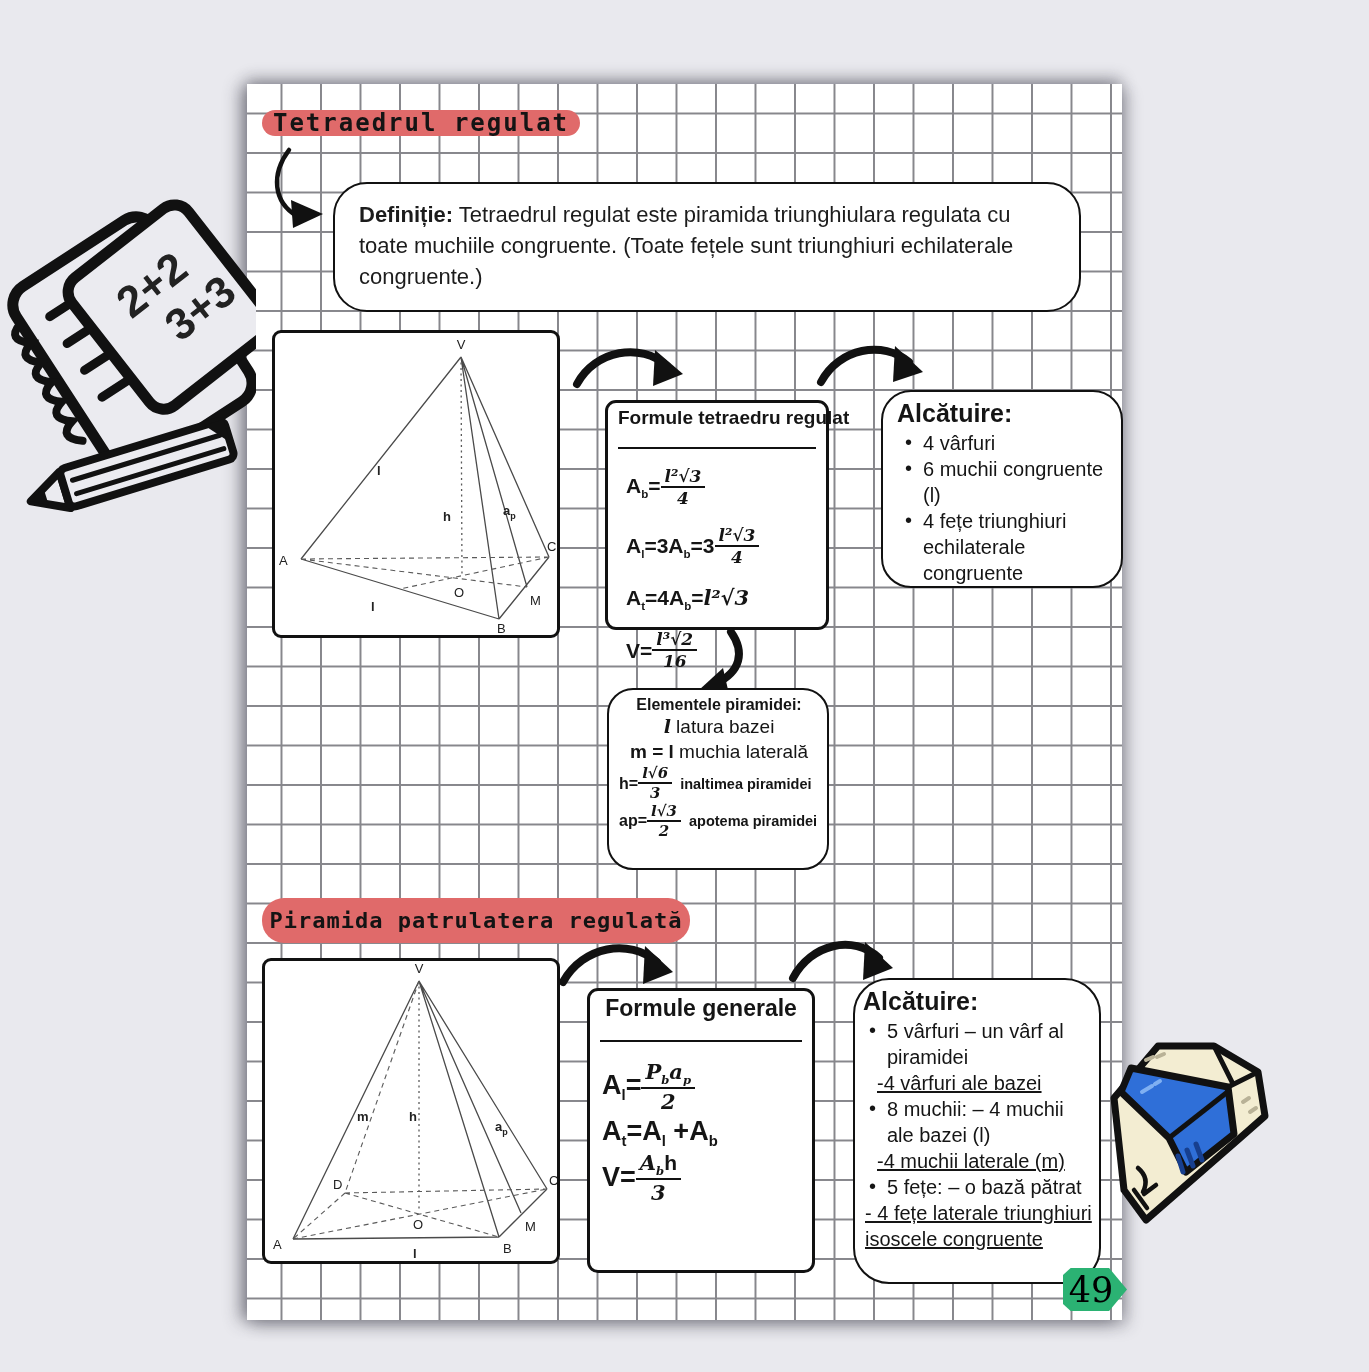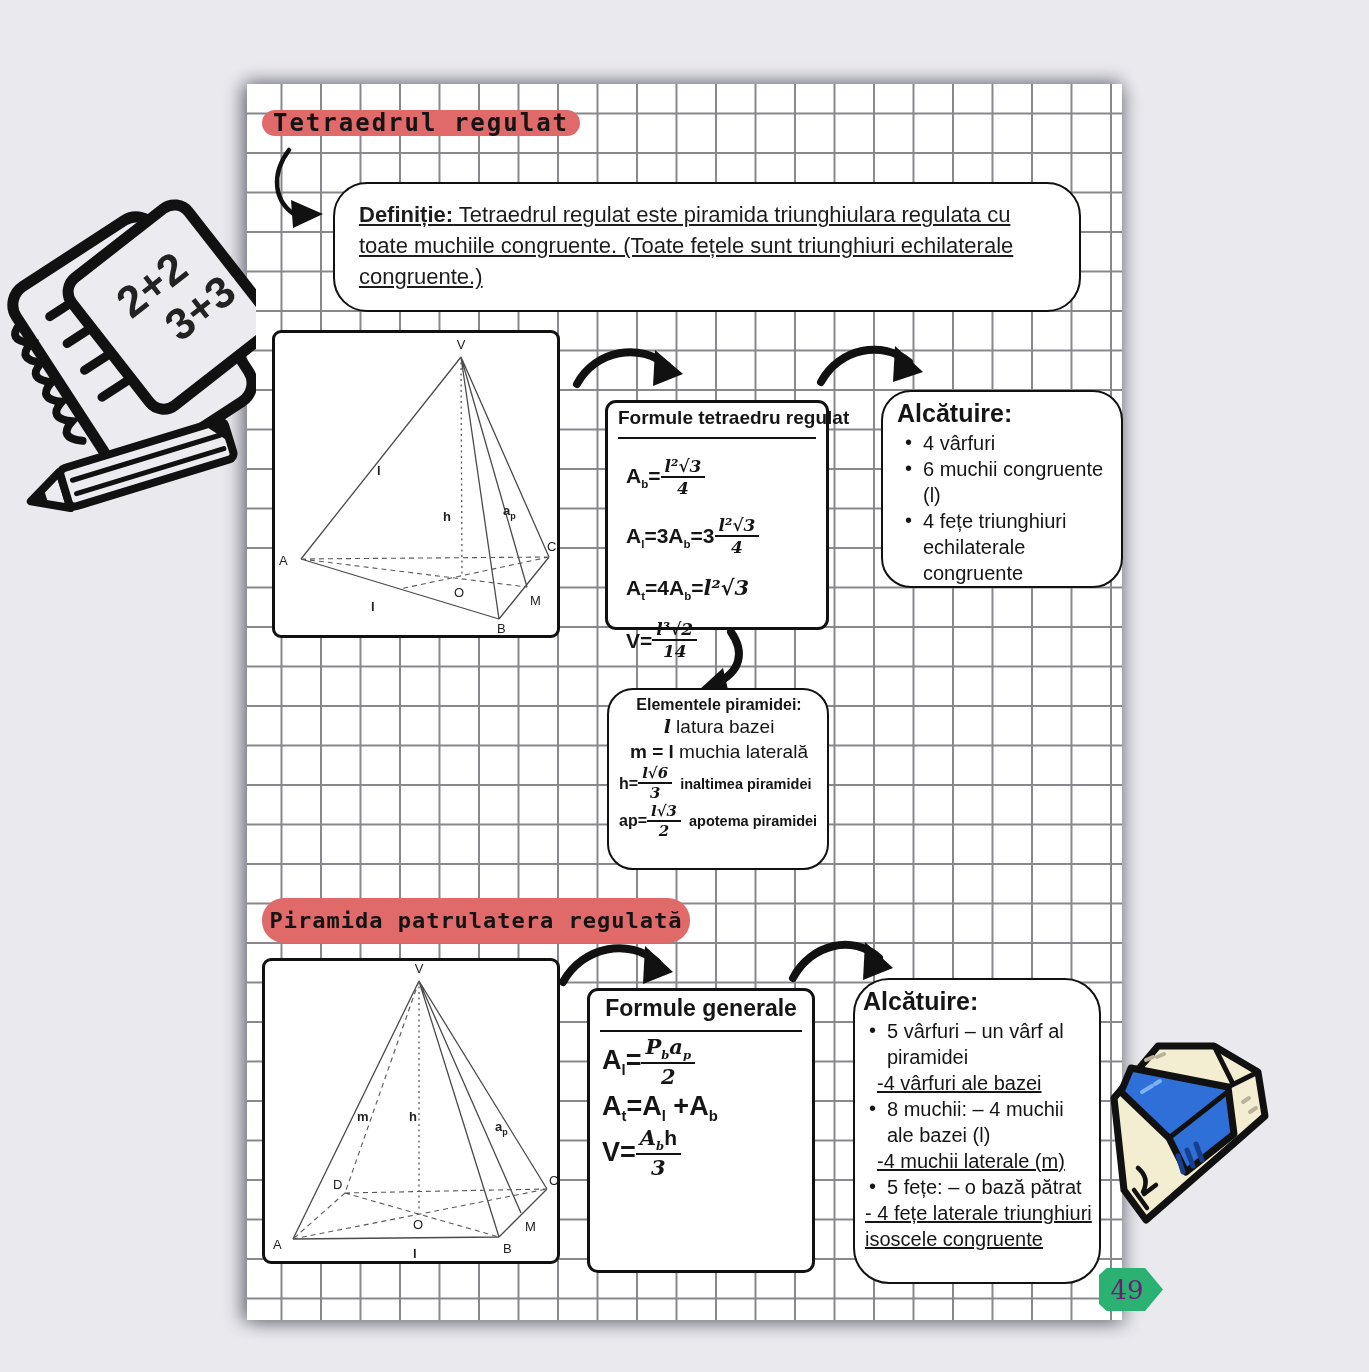--- a/index.html
+++ b/index.html
@@ -28,36 +28,36 @@
     background:#e06a6a; border-radius:22px;
     font-family:"DejaVu Sans Mono", monospace; font-weight:bold; color:#141414;
     white-space:nowrap;
   }
   .badge1 { left:15px; top:26px; width:318px; height:26px; font-size:24px; letter-spacing:2px; }
   .badge2 { left:15px; top:814px; width:428px; height:45px; font-size:22px; letter-spacing:1px; }
   
   .defbox {
     left:86px; top:98px; width:748px; height:130px;
     background:#fff; border:2px solid #111; border-radius:34px;
-    padding:15px 26px 10px 24px; font-size:22px; line-height:1.42; color:#1c1c1c;text-decoration:underline;
+    padding:15px 26px 10px 24px; font-size:22px; line-height:1.42; color:#1c1c1c;
   }
   .defbox b { font-weight:700; }
   .figbox {
     background:#fff; border:3px solid #111; border-radius:9px;
   }
   .figbox.tetra  { left:25px; top:246px;  width:288px; height:308px; }
   .figbox.pyr    { left:15px; top:874px;  width:298px; height:306px; }
   .fbox {
     background:#fff; border:3px solid #111; border-radius:11px; padding:4px 10px 2px 10px;
   }
   .fbox.t { left:358px; top:316px; width:224px; height:230px; }
   .fbox.g { left:340px; top:904px; width:228px; height:285px; }
   .fbox-title {
     font-weight:bold; text-align:center; border-bottom:2.5px solid #111;
-    padding-bottom:8px; margin-bottom:3px; white-space:nowrap;
+    padding-bottom:18px; margin-bottom:18px; white-space:nowrap;
   }
   .fbox.t .fbox-title { font-size:19px; }
   .fbox.g .fbox-title { font-size:23px; }
   .frow { display:flex; align-items:center; font-weight:bold; }
   .fbox.t .frow { font-size:21px; margin:18px 0 1px 8px; }
   .fbox.g .frow { font-size:27px; margin:2px 0 2px 2px; }
   .frow sub { font-size:.55em; font-weight:bold; }
   .math { font-family:"DejaVu Serif", serif; font-style:italic; font-weight:bold; }
   .frac { display:inline-flex; flex-direction:column; align-items:center; line-height:1.12;
           font-family:"DejaVu Serif", serif; font-style:italic; font-weight:bold; }
@@ -81,25 +81,25 @@
     background:#fff; border:2.5px solid #111; border-radius:26px; padding:6px 8px 2px 10px;
   }
   .el-title { text-align:center; font-weight:bold; font-size:16px; }
   .el-line  { text-align:center; font-size:19px; line-height:1.3; }
   .el-line b { font-weight:bold; }
   .el-frow { display:flex; align-items:center; font-size:16px; font-weight:bold; margin-top:1px; }
   .el-frow .frac { font-size:15px; }
   .el-frow .lbl { font-weight:bold; font-size:14.5px; margin-left:8px; }
   
   .pagenum {
-    left:852px; top:1184px; width:64px; height:43px;
+    left:816px; top:1184px; width:64px; height:43px;
     background:#2bb273;
     clip-path:polygon(0 16%, 12% 0, 72% 0, 100% 50%, 72% 100%, 12% 100%, 0 84%);
     display:flex; align-items:center; justify-content:center;
-    font-family:"DejaVu Serif", serif; font-size:26px; color:#701a75; padding-right:8px;
+    font-family:"DejaVu Serif", serif; font-size:35px; color:#000000; padding-right:8px;
   }
   svg text { font-family:"Liberation Sans", sans-serif; fill:#222; }
   .fig-label { font-size:13px; }
   .fig-var   { font-size:13px; font-weight:bold; }
 </style>
 </head>
 <body>
 
 <div class="page">
 
@@ -159,21 +159,21 @@
           <span class="den">4</span>
         </span>
     </div>
     <div class="frow">
       <span><span>A</span><sub>t</sub><span>=4A</span><sub>b</sub><span>=</span><span class="math">l²√3</span></span>
     </div>
     <div class="frow">
       <span>V=</span>
       <span class="frac">
           <span class="num">l³√2</span>
-          <span class="den">14</span>
+          <span class="den">16</span>
         </span>
     </div>
   </div>
 
   <svg class="abs" style="left:566px;top:252px;" width="114" height="60" viewBox="0 0 114 60">
     <path d="M8,46 C26,12 70,4 96,26" fill="none" stroke="#111" stroke-width="8" stroke-linecap="round"></path>
     <polygon points="82,10 110,36 80,46" fill="#111"></polygon>
   </svg>
 
   <div class="abs albox a1">

